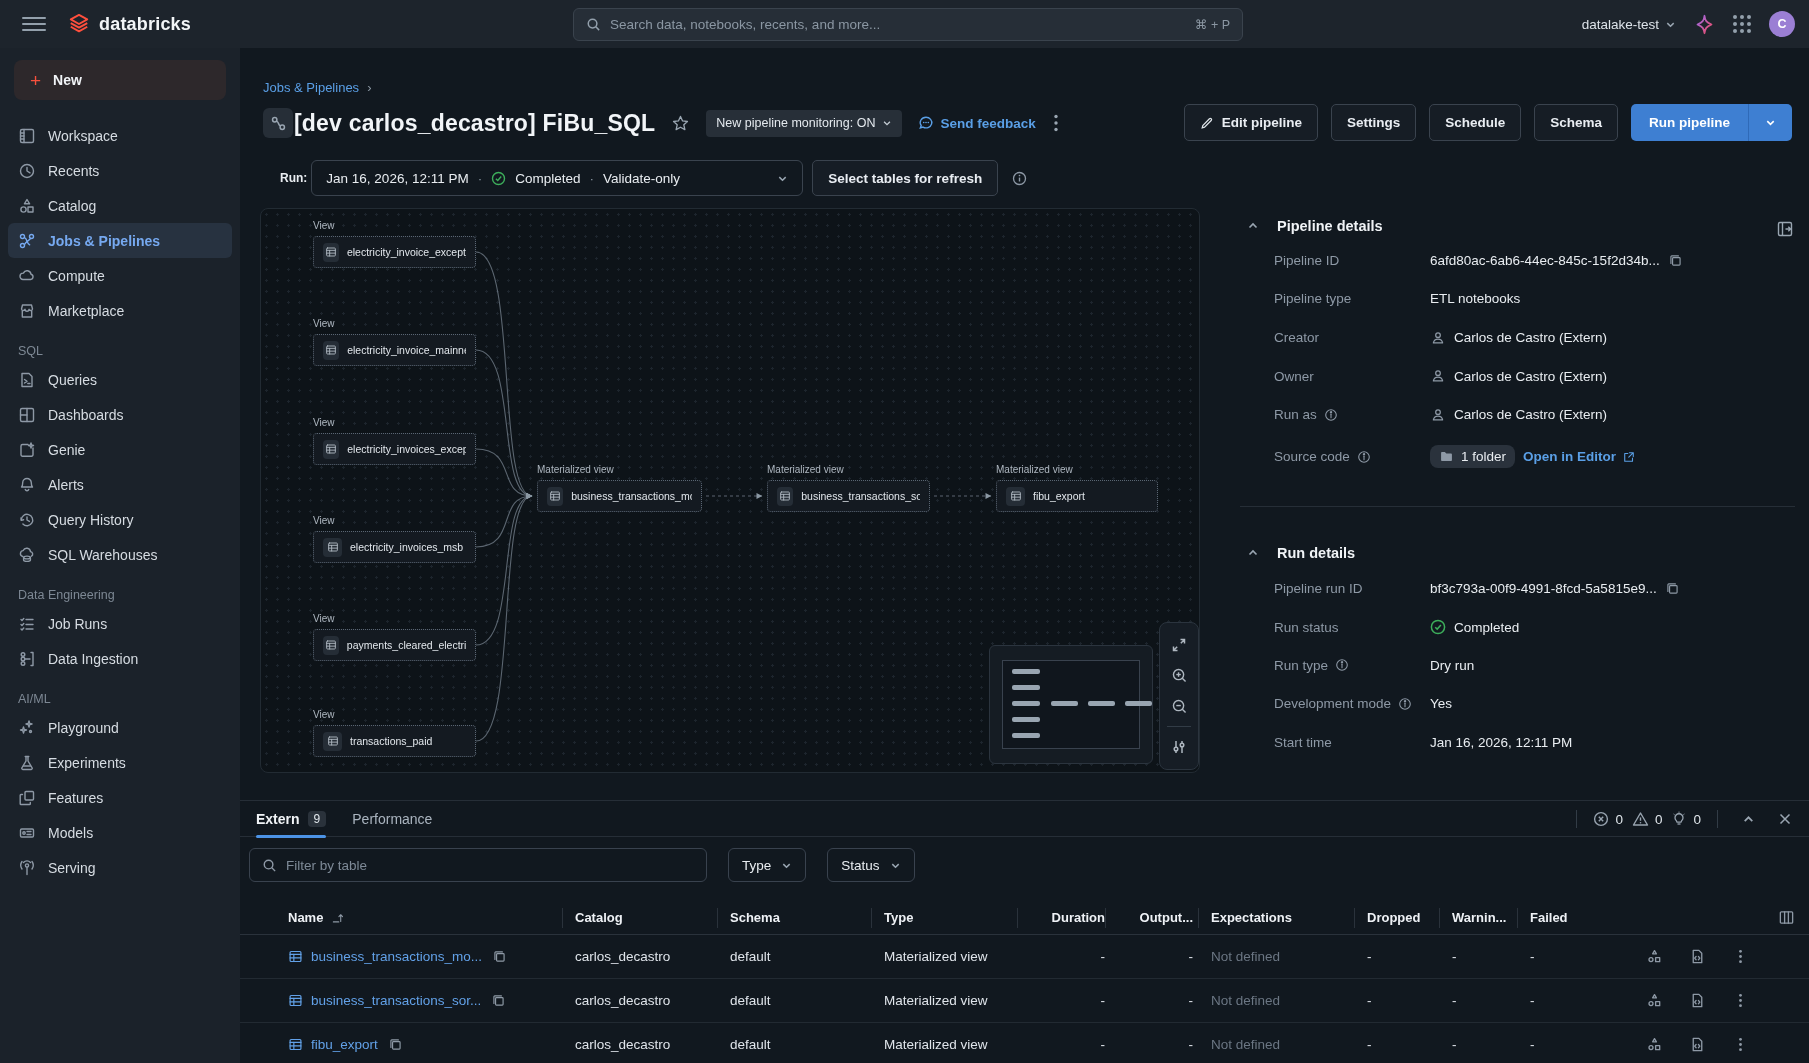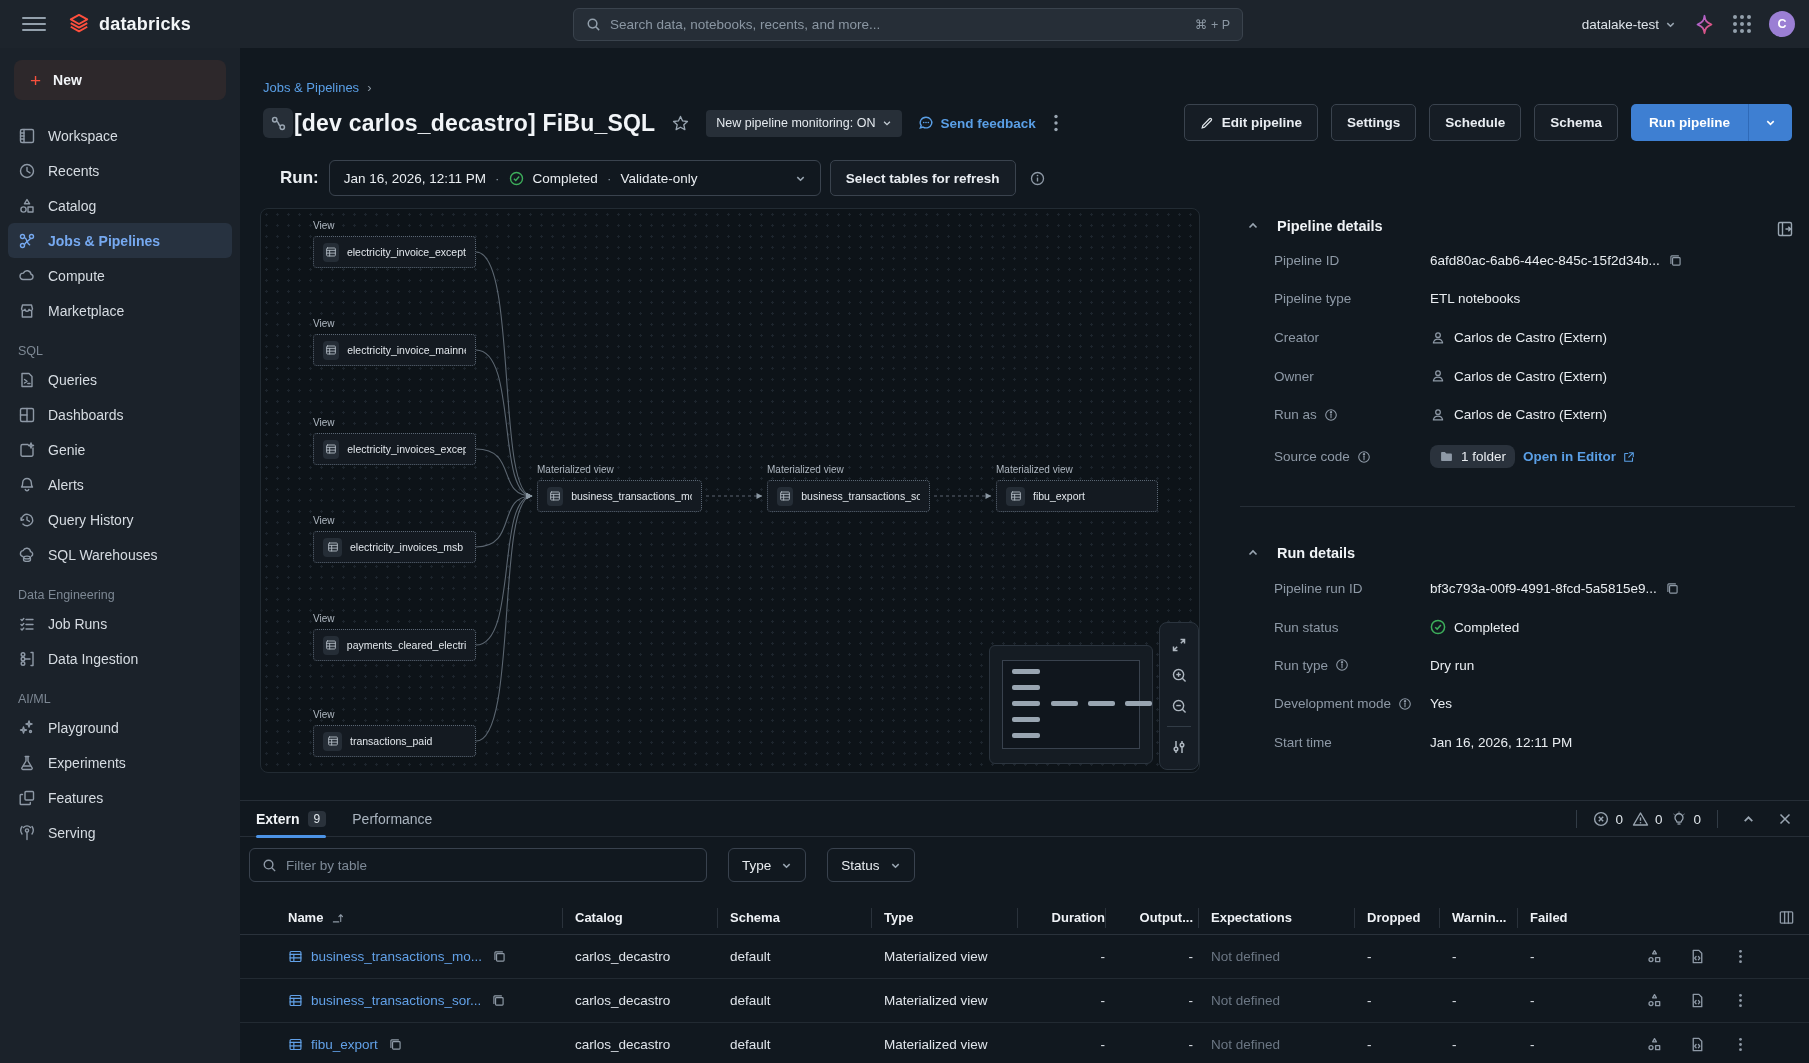--- a/index.html
+++ b/index.html
@@ -44,21 +44,21 @@
   .monitor-badge { margin-left:16px; height:27px; background:#272f38; border-radius:4px; display:flex; align-items:center; gap:7px; padding:0 10px; font-size:12.5px; color:#e4e9ee; cursor:pointer; white-space:nowrap; }
   .send-feedback { margin-left:16px; display:flex; align-items:center; gap:6px; color:#5a9fe6; font-size:13.5px; font-weight:600; cursor:pointer; white-space:nowrap; }
   .kebab-v { margin-left:18px; cursor:pointer; display:flex; }
   .hdr-buttons { position:absolute; right:17px; top:104px; display:flex; gap:13px; }
   .btn { height:37px; border:1px solid #3a434e; background:#161d25; border-radius:5px; color:#e9edf2; font-size:13.5px; font-weight:600; display:flex; align-items:center; gap:8px; padding:0 15px; cursor:pointer; white-space:nowrap; }
   .btn-primary { border:none; background:#3e7fd2; color:#fff; padding:0 18px; border-radius:5px 0 0 5px; }
   .split { display:flex; }
   .split .caret { width:44px; height:37px; background:#3e7fd2; border-left:1px solid #2f6ab8; border-radius:0 5px 5px 0; display:flex; align-items:center; justify-content:center; cursor:pointer; }
 
   .run-row { position:absolute; left:262px; top:160px; display:flex; align-items:center; }
-  .run-label { font-size:17px; font-weight:700; margin-right:10px;padding-left:18px; }
+  .run-label { font-size:12px; font-weight:700; margin-right:4px;padding-left:18px; }
   .run-selector { width:492px; height:36px; border:1px solid #3a434e; border-radius:6px; display:flex; align-items:center; gap:9px; padding:0 14px; font-size:13.5px; cursor:pointer; }
   .run-selector .dot-sep { color:#8b97a3; }
   .run-selector .chev { margin-left:auto; }
   .select-tables { margin-left:9px; }
   .info-i { margin-left:14px; display:flex; cursor:pointer; }
 
   
   .graph { position:absolute; left:260px; top:208px; width:940px; height:565px; background:#0d1318; border:1px solid #222b33; border-radius:8px;
            background-image:radial-gradient(circle,#1d252d 1px,transparent 1.2px); background-size:11px 11px; overflow:hidden; }
   .graph svg.edges { position:absolute; left:0; top:0; }
@@ -348,20 +348,31 @@
           <span>Experiments</span>
         </div>
         <div class="nav-item">
           <svg width="18" height="18" viewBox="0 0 18 18">
             <g fill="none" stroke="#8e99a6" stroke-width="1.4" stroke-linejoin="round" stroke-linecap="round">
               <rect x="7" y="2.5" width="8.5" height="8.5" rx="1"></rect>
               <path d="M4.5 5.5 H3 a.8.8 0 0 0 -.8.8 V14.7 a.8.8 0 0 0 .8.8 H11.5 a.8.8 0 0 0 .8-.8 V13.5"></path>
             </g>
           </svg>
           <span>Features</span>
+        </div>
+        <div class="nav-item">
+          <svg width="18" height="18" viewBox="0 0 18 18">
+            <g fill="none" stroke="#8e99a6" stroke-width="1.4" stroke-linejoin="round" stroke-linecap="round">
+              <rect x="2.5" y="5" width="13" height="8" rx="1.2"></rect>
+              <circle cx="6" cy="9" r="1.2"></circle>
+              <line x1="9" y1="7.5" x2="13" y2="7.5"></line>
+              <line x1="9" y1="10.5" x2="13" y2="10.5"></line>
+            </g>
+          </svg>
+          <span>Models</span>
         </div>
         <div class="nav-item">
           <svg width="18" height="18" viewBox="0 0 18 18">
             <g fill="none" stroke="#8e99a6" stroke-width="1.4" stroke-linejoin="round" stroke-linecap="round">
               <path d="M9 15.5 V8"></path>
               <circle cx="9" cy="6.5" r="1.6"></circle>
               <path d="M5.5 3.5 a5 5 0 0 1 7 0"></path>
               <path d="M4 10 a6.5 6.5 0 0 1 0-7.5 M14 10 a6.5 6.5 0 0 0 0-7.5"></path>
             </g>
           </svg>

